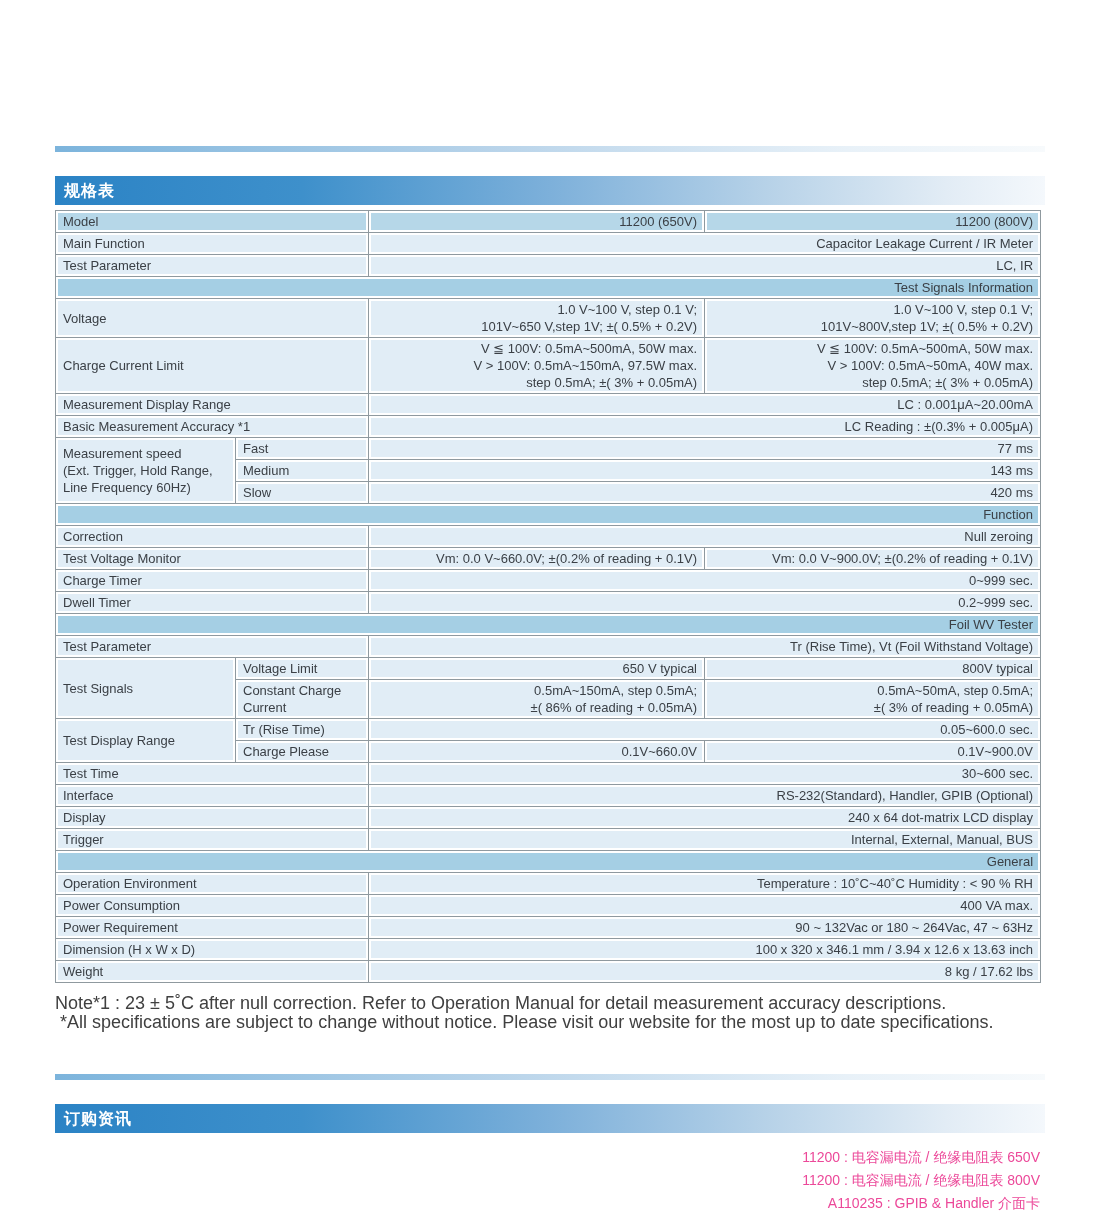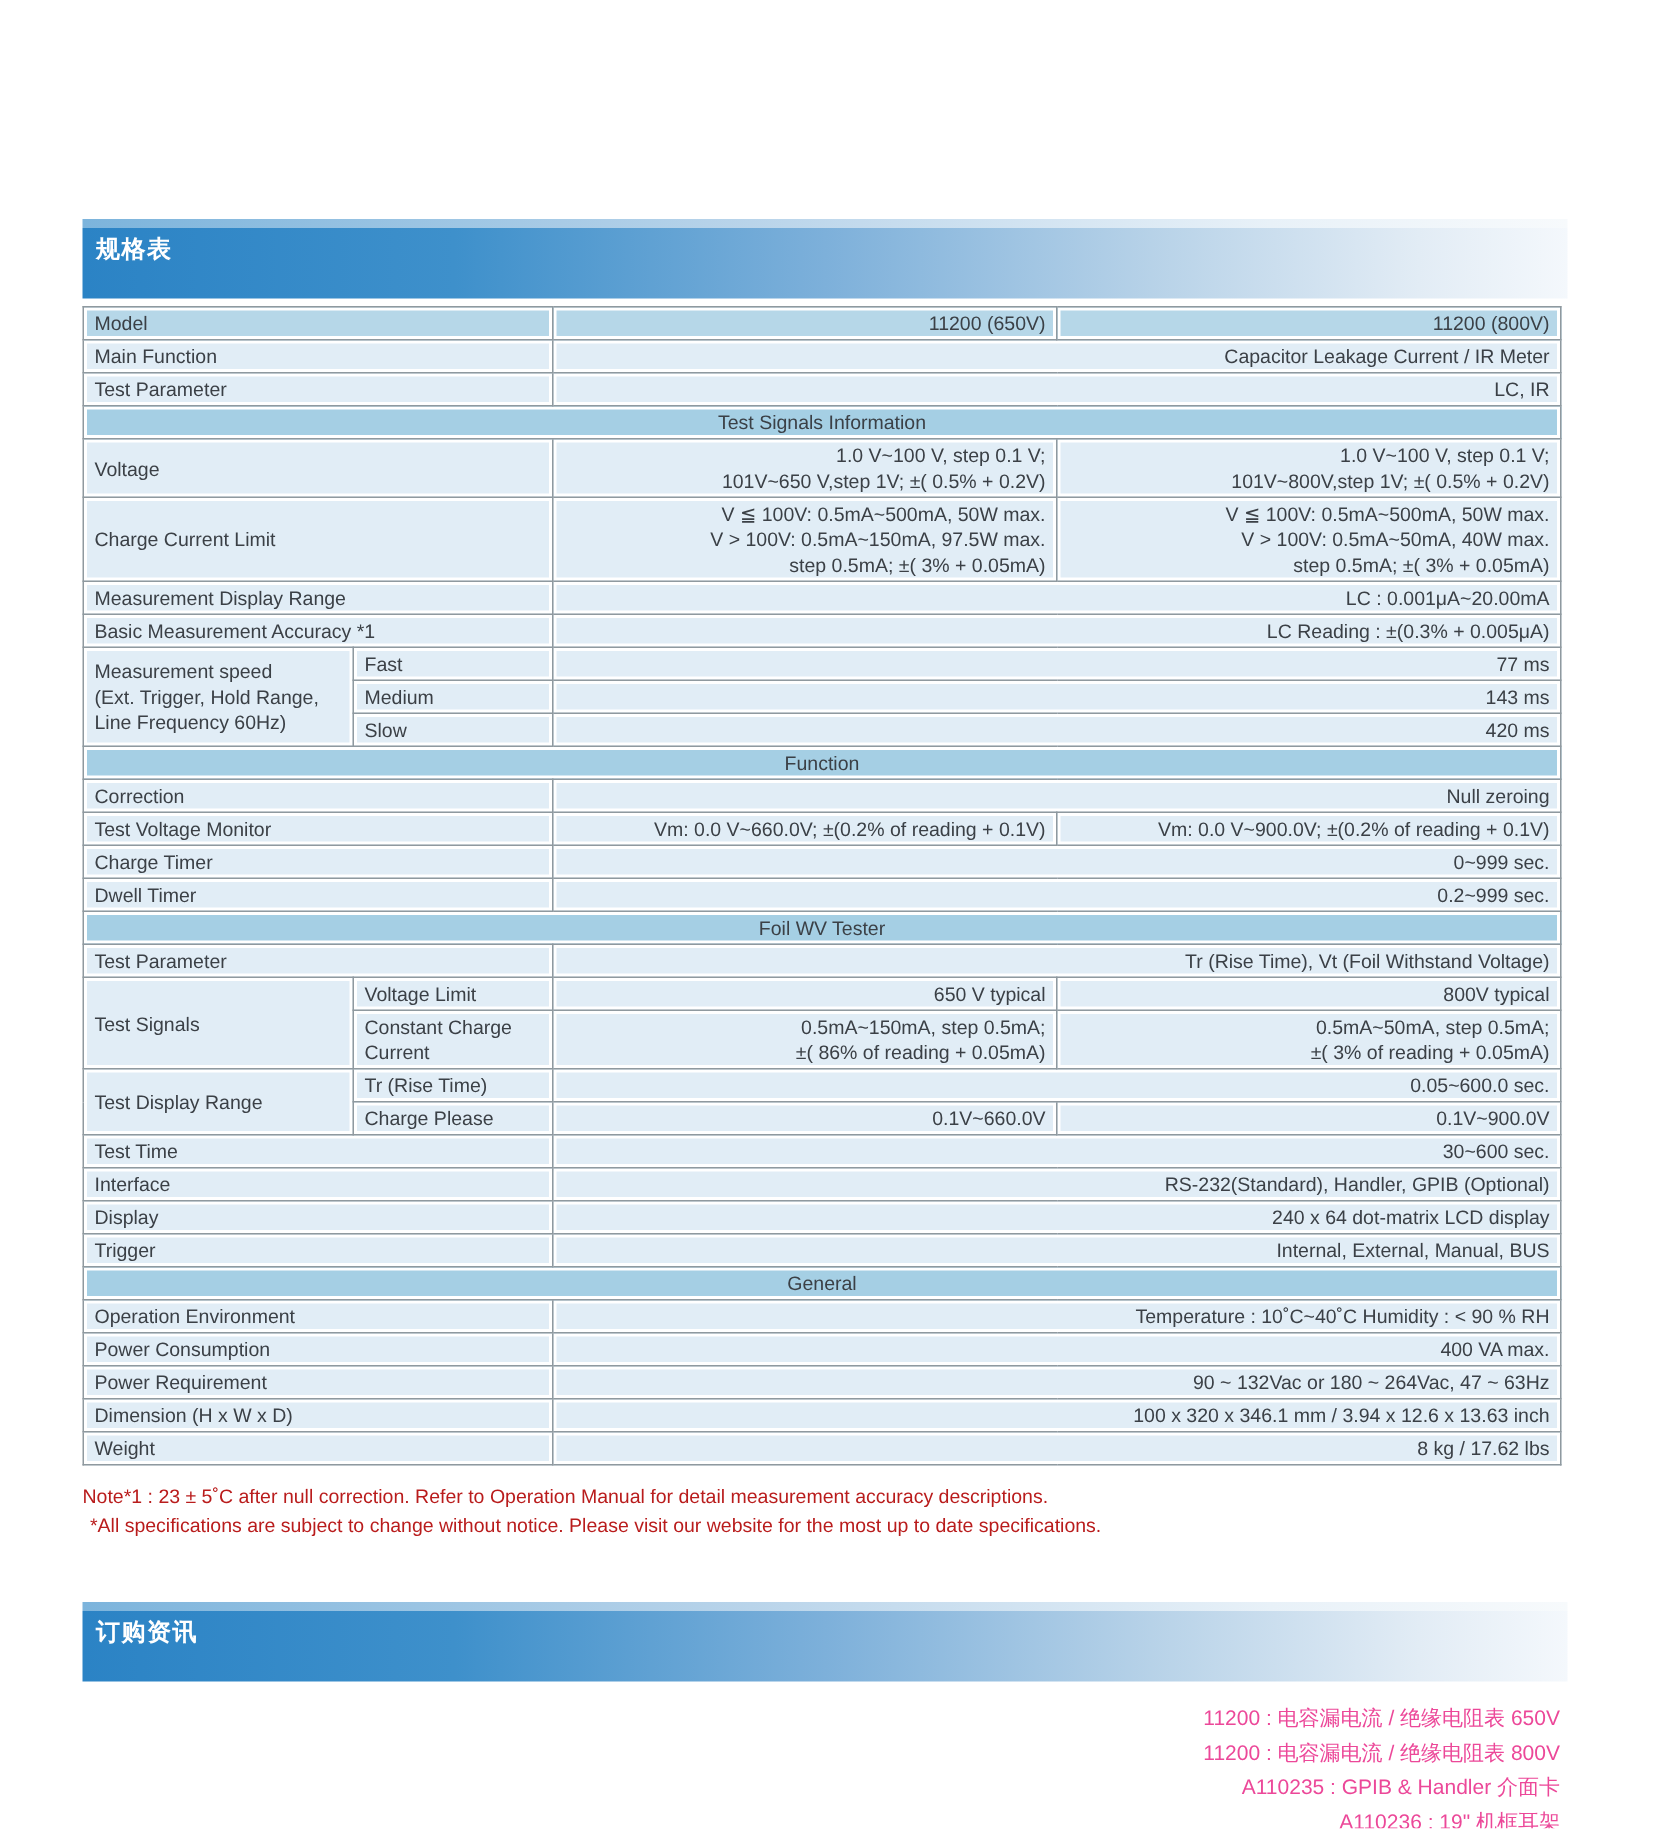--- a/index.html
+++ b/index.html
@@ -10,24 +10,24 @@
     font-family:"Liberation Sans","DejaVu Sans",sans-serif;
     color:#3b4046;
     overflow:hidden;
   }
   .content{position:absolute;left:55px;top:146px;width:985px;}
 
   
   .bar-wrap{width:990px;}
   .bar-stripe{height:6px;background:linear-gradient(90deg,#7cb4dc 0%,#b9d4ea 45%,#e8f1f8 80%,#f7fafc 100%);}
   .bar{
-    height:47px;line-height:29px;
+    height:29px;line-height:29px;
     background:linear-gradient(90deg,#2b83c5 0%,#3e90cb 25%,#7db0da 50%,#b7d2e8 72%,#e2ecf5 90%,#f4f8fc 100%);
     color:#ffffff;font-weight:bold;font-size:16px;
-    padding-left:9px;letter-spacing:1px;
+    padding-left:9px;letter-spacing:1px;margin-top:24px;
   }
 
   
   table.spec{
     border-collapse:collapse;
     width:985px;
     margin-top:5px;
     table-layout:fixed;
     border-radius:24px;
   }
@@ -36,23 +36,23 @@
     box-shadow:inset 0 0 0 2px #ffffff;
     font-size:13px;
     line-height:17px;
     padding:2px 7px;
     vertical-align:middle;
     white-space:pre-line;
   }
   td.lbl{background:#e1edf6;text-align:left;}
   td.val{background:#e1edf6;text-align:right;}
   td.hdr{background:#b6d7e8;}
-  td.sec{background:#a5cfe4;text-align:center;font-size:13px;}
-
-  .notes{margin-top:11px;font-size:13px;line-height:19px;color:#b91c1c;}
+  td.sec{background:#a5cfe4;text-align:right;font-size:13px;}
+
+  .notes{margin-top:11px;font-size:18px;line-height:19px;color:#404040;}
   .notes .n2{padding-left:5px;}
 
   .order-bar{margin-top:42px;}
   .order-list{margin-top:16px;}
   .order-item{font-size:14px;line-height:16px;margin-bottom:7px;color:#ec4899;text-align:right;}
 </style>
 </head>
 <body>
 
 <div class="page">

